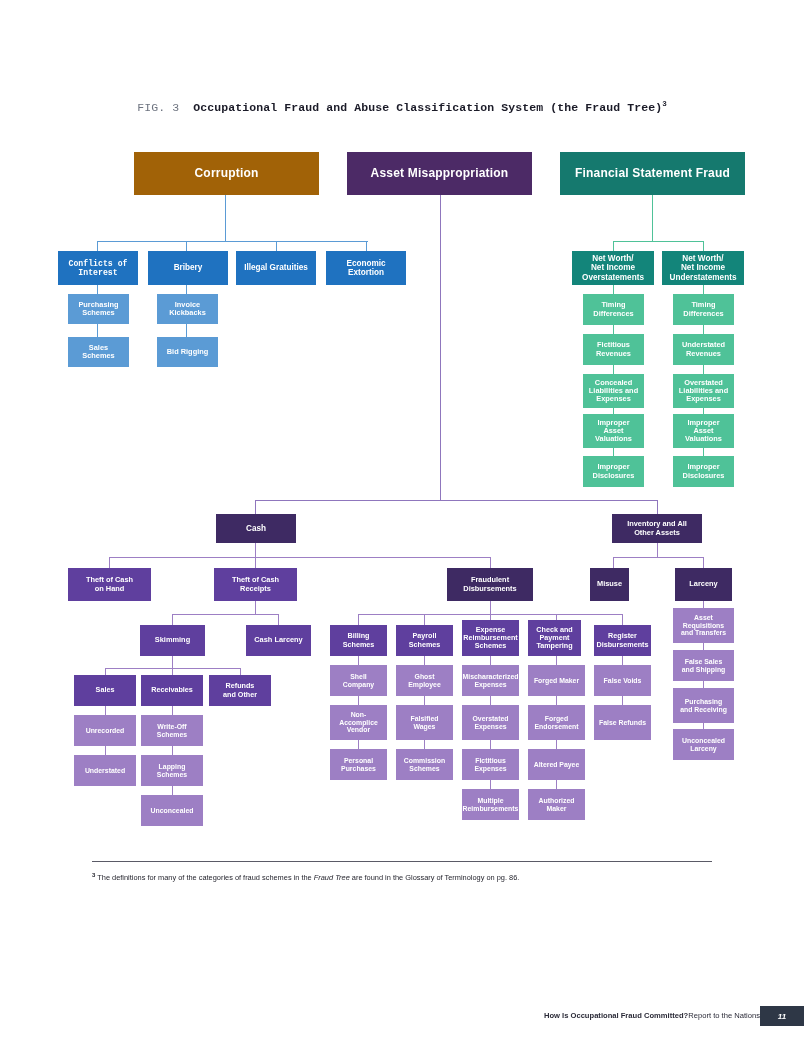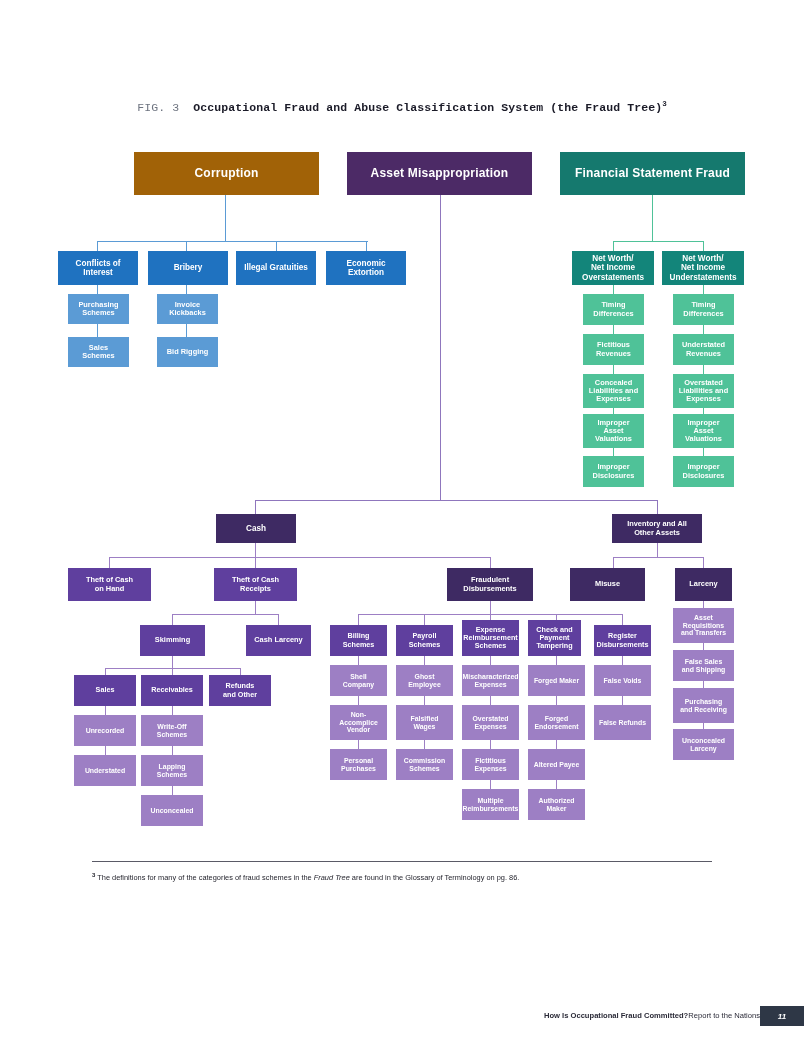--- a/index.html
+++ b/index.html
@@ -95,21 +95,21 @@
   <div class="node lvl1 c-purple1" style="left:347px;top:152px;width:185px;height:43px;">Asset Misappropriation</div>
   <div class="node lvl1 c-teal1" style="left:560px;top:152px;width:185px;height:43px;">Financial Statement Fraud</div>
 
   <div class="ln ln-blue" style="left:225px;top:195px;width:1px;height:46px;"></div>
   <div class="ln ln-blue" style="left:97px;top:241px;width:271px;height:1px;"></div>
   <div class="ln ln-blue" style="left:97px;top:241px;width:1px;height:10px;"></div>
   <div class="ln ln-blue" style="left:186px;top:241px;width:1px;height:10px;"></div>
   <div class="ln ln-blue" style="left:276px;top:241px;width:1px;height:10px;"></div>
   <div class="ln ln-blue" style="left:366px;top:241px;width:1px;height:10px;"></div>
 
-  <div class="node lvl2 c-blue2" style="left:58px;top:251px;width:80px;height:34px;">Conflicts of
+  <div class="node lvl2 c-blue2" style="left:58px;top:251px;width:80px;height:34px;font-family:Liberation Mono, monospace;">Conflicts of
 Interest</div>
   <div class="node lvl2 c-blue2" style="left:148px;top:251px;width:80px;height:34px;">Bribery</div>
   <div class="node lvl2 c-blue2" style="left:236px;top:251px;width:80px;height:34px;">Illegal Gratuities</div>
   <div class="node lvl2 c-blue2" style="left:326px;top:251px;width:80px;height:34px;">Economic
 Extortion</div>
 
   <div class="ln ln-blue" style="left:97px;top:285px;width:1px;height:9px;"></div>
   <div class="node lvl3 c-blue3" style="left:68px;top:294px;width:61px;height:30px;">Purchasing
 Schemes</div>
   <div class="ln ln-blue" style="left:97px;top:324px;width:1px;height:13px;"></div>
@@ -292,21 +292,21 @@
   <div class="ln ln-purple" style="left:622px;top:696px;width:1px;height:9px;"></div>
   <div class="node lvl5 c-purple3" style="left:594px;top:705px;width:57px;height:35px;">False Refunds</div>
 
   <div class="node lvl3 c-purple-dk" style="left:612px;top:514px;width:90px;height:29px;">Inventory and All
 Other Assets</div>
   <div class="ln ln-purple" style="left:657px;top:543px;width:1px;height:14px;"></div>
   <div class="ln ln-purple" style="left:613px;top:557px;width:90px;height:1px;"></div>
   <div class="ln ln-purple" style="left:613px;top:557px;width:1px;height:11px;"></div>
   <div class="ln ln-purple" style="left:703px;top:557px;width:1px;height:11px;"></div>
 
-  <div class="node lvl3 c-purple-dk" style="left:570px;top:568px;width:75px;height:33px;">Misuse</div>
+  <div class="node lvl3 c-purple-dk" style="left:590px;top:568px;width:39px;height:33px;">Misuse</div>
   <div class="node lvl3 c-purple-dk" style="left:675px;top:568px;width:57px;height:33px;">Larceny</div>
 
   <div class="ln ln-purple" style="left:703px;top:601px;width:1px;height:7px;"></div>
   <div class="node lvl5 c-purple3" style="left:673px;top:608px;width:61px;height:35px;">Asset
 Requisitions
 and Transfers</div>
   <div class="ln ln-purple" style="left:703px;top:643px;width:1px;height:7px;"></div>
   <div class="node lvl5 c-purple3" style="left:673px;top:650px;width:61px;height:31px;">False Sales
 and Shipping</div>
   <div class="ln ln-purple" style="left:703px;top:681px;width:1px;height:7px;"></div>

